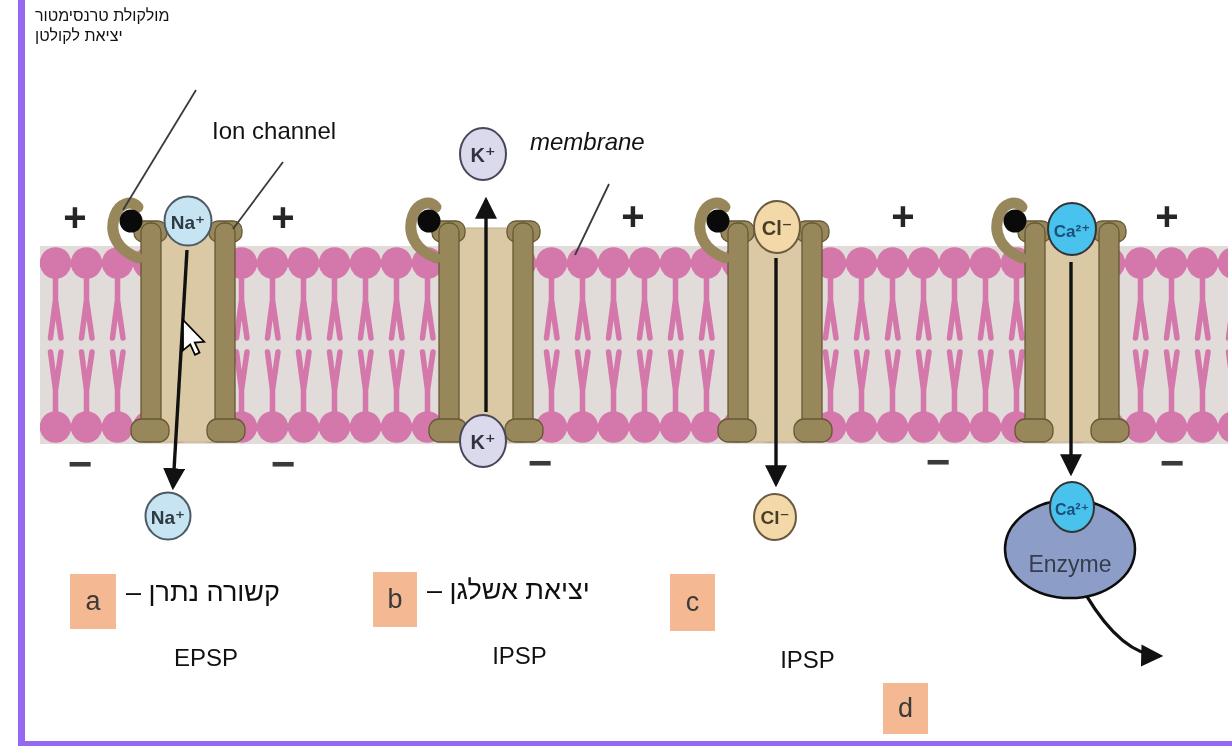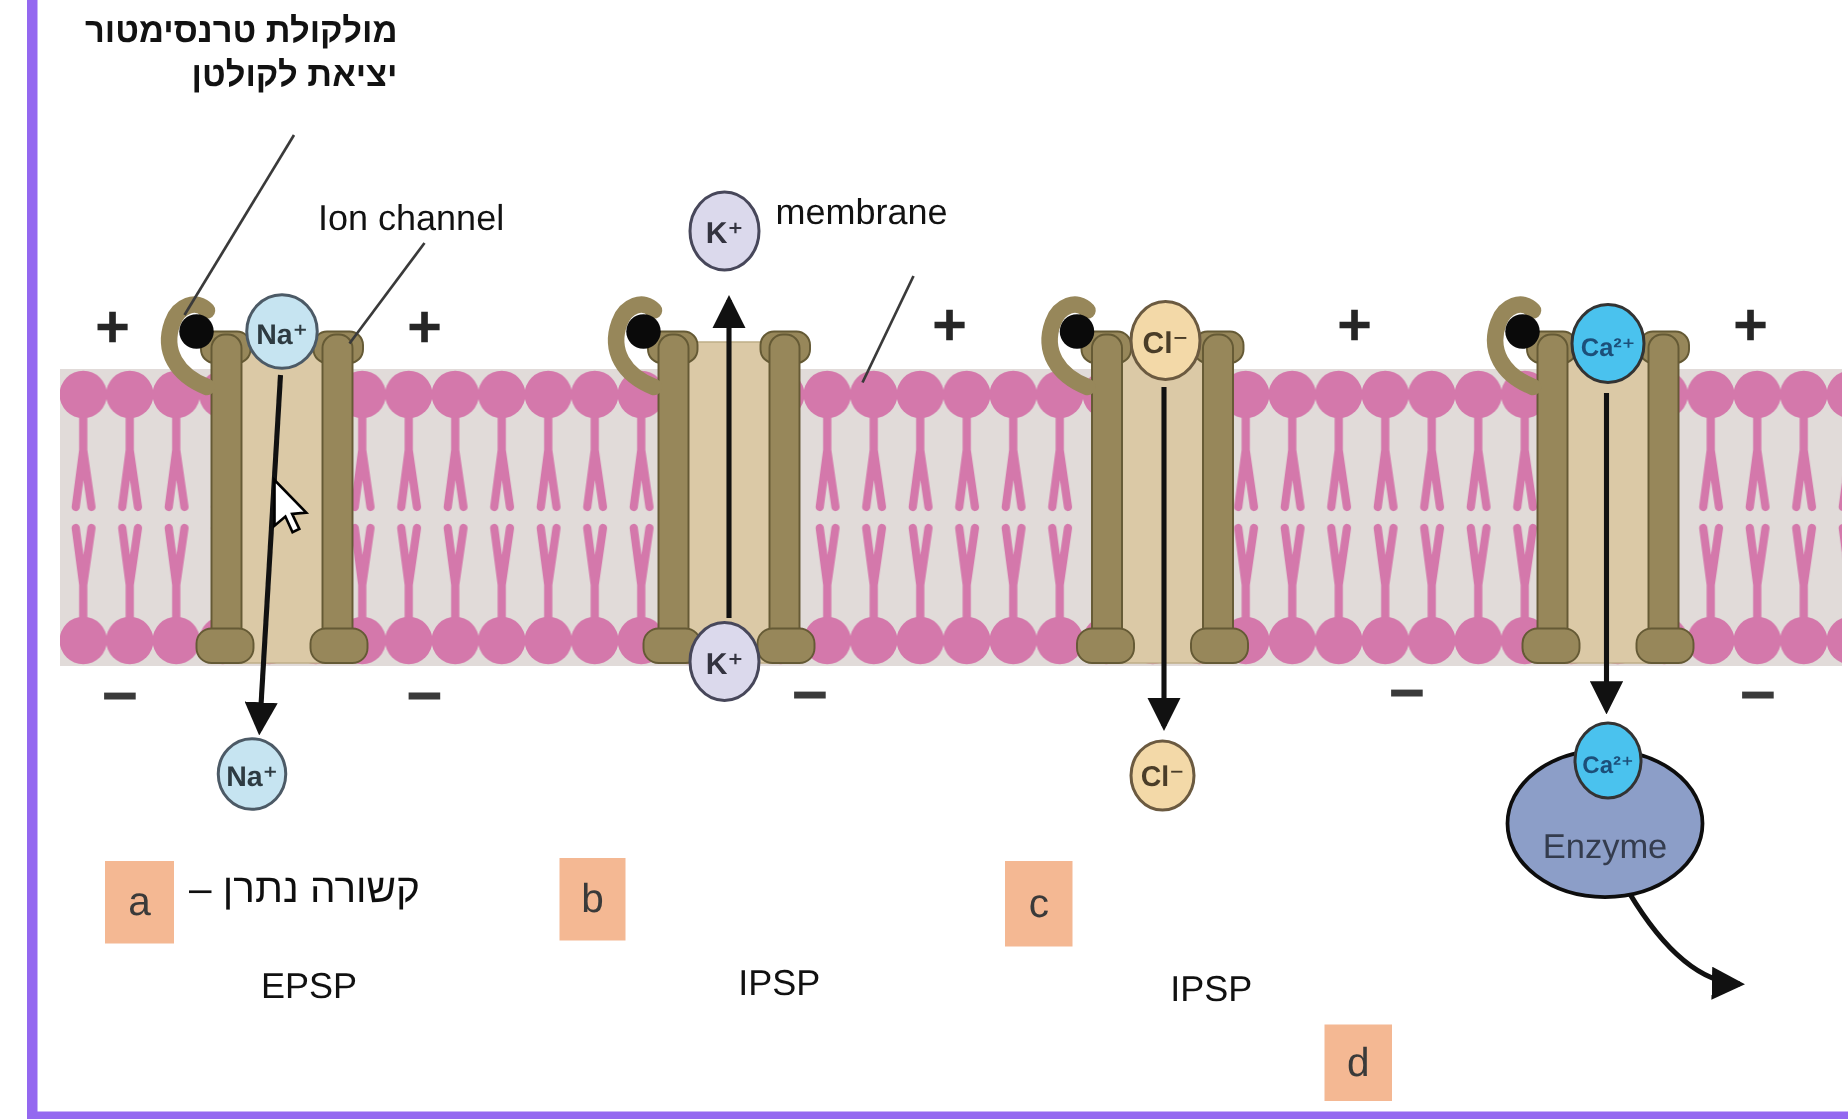--- a/index.html
+++ b/index.html
@@ -3,23 +3,23 @@
 <meta charset="utf-8">
 <style>
   html,body{margin:0;padding:0;background:#fff;}
   #stage{position:relative;width:1232px;height:746px;background:#fff;overflow:hidden;
          font-family:"Liberation Sans","DejaVu Sans",sans-serif;color:#111;}
   #diagram-svg{position:absolute;left:0;top:0;z-index:1;}
   svg text{font-family:"Liberation Sans","DejaVu Sans",sans-serif;}
   .accent-v{position:absolute;left:18px;top:0;width:7px;height:746px;background:#9468f0;z-index:3;}
   .accent-h{position:absolute;left:18px;top:741px;width:1214px;height:5px;background:#9468f0;z-index:3;}
   .lbl{position:absolute;z-index:2;color:#121212;}
-  .transmitter{left:35px;top:6px;width:230px;text-align:right;font-size:23px;line-height:1.26;font-weight:700;}
-  .ionchannel{left:212px;top:132px;width:180px;font-size:24px;}
-  .membranelbl{left:517px;top:128px;width:150px;font-size:24px;}
+  .transmitter{left:35px;top:6px;width:230px;text-align:left;font-size:16px;line-height:1.26;font-weight:400;}
+  .ionchannel{left:212px;top:117px;width:180px;font-size:24px;}
+  .membranelbl{left:530px;top:128px;width:150px;font-size:24px;font-style:italic;}
   .legend-item{position:absolute;z-index:2;}
   .legend-row{display:flex;align-items:flex-start;}
   .legend-square{background:#f4b893;display:flex;align-items:center;justify-content:center;
                  font-size:27px;color:#3a3a3a;flex:0 0 auto;}
   .legend-text{font-size:27px;color:#0f0f0f;padding:3px 10px 0 10px;white-space:nowrap;}
   .legend-sub{font-size:24px;color:#111;text-align:center;margin-top:15px;}
   .sq-a{width:46px;height:55px;} .sq-b{width:44px;height:55px;}
   .sq-c{width:45px;height:57px;} .sq-d{width:45px;height:51px;}
   .sub-a{margin-left:56px;width:160px;} .sub-b{margin-left:54px;width:185px;}
   .sub-c{margin-left:55px;width:165px;} .sub-d{margin-left:55px;width:180px;}
@@ -150,20 +150,21 @@
       <div class="legend-text" dir="rtl">קשורה נתרן –</div>
     </div>
     <div class="legend-sub sub-a">EPSP</div>
   </div>
 
   <div class="legend-item" style="left:373px;top:572px;">
     <div class="legend-row">
       <div class="legend-square sq-b">
         <span>b</span>
       </div>
+      <div class="legend-text" dir="rtl">יציאת אשלגן –</div>
     </div>
     <div class="legend-sub sub-b">IPSP</div>
   </div>
 
   <div class="legend-item" style="left:670px;top:574px;">
     <div class="legend-row">
       <div class="legend-square sq-c">
         <span>c</span>
       </div>
     </div>

